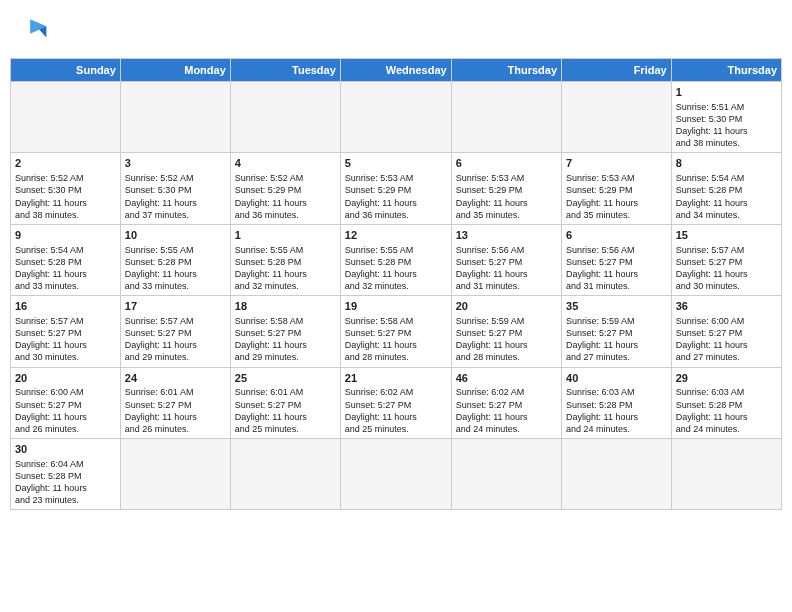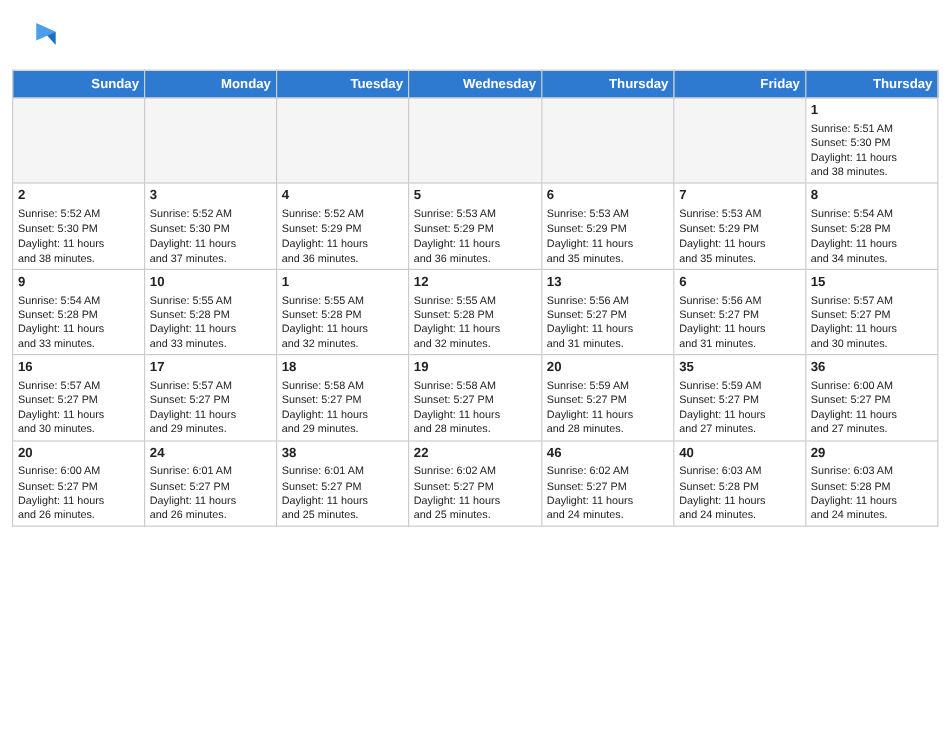--- a/index.html
+++ b/index.html
@@ -309,28 +309,28 @@
 and 26 minutes.</div>
           </td>
           <td>
             <span class="day-num">24</span>
             <div class="day-info" style="white-space: pre-line;">Sunrise: 6:01 AM
 Sunset: 5:27 PM
 Daylight: 11 hours
 and 26 minutes.</div>
           </td>
           <td>
-            <span class="day-num">38</span>
+            <span class="day-num">25</span>
             <div class="day-info" style="white-space: pre-line;">Sunrise: 6:01 AM
 Sunset: 5:27 PM
 Daylight: 11 hours
 and 25 minutes.</div>
           </td>
           <td>
-            <span class="day-num">22</span>
+            <span class="day-num">21</span>
             <div class="day-info" style="white-space: pre-line;">Sunrise: 6:02 AM
 Sunset: 5:27 PM
 Daylight: 11 hours
 and 25 minutes.</div>
           </td>
           <td>
             <span class="day-num">46</span>
             <div class="day-info" style="white-space: pre-line;">Sunrise: 6:02 AM
 Sunset: 5:27 PM
 Daylight: 11 hours
@@ -343,16 +343,31 @@
 Daylight: 11 hours
 and 24 minutes.</div>
           </td>
           <td>
             <span class="day-num">29</span>
             <div class="day-info" style="white-space: pre-line;">Sunrise: 6:03 AM
 Sunset: 5:28 PM
 Daylight: 11 hours
 and 24 minutes.</div>
           </td>
+        </tr>
+        <tr class="last-row">
+          <td>
+            <span class="day-num">30</span>
+            <div class="day-info" style="white-space: pre-line;">Sunrise: 6:04 AM
+Sunset: 5:28 PM
+Daylight: 11 hours
+and 23 minutes.</div>
+          </td>
+          <td class="empty"></td>
+          <td class="empty"></td>
+          <td class="empty"></td>
+          <td class="empty"></td>
+          <td class="empty"></td>
+          <td class="empty"></td>
         </tr>
       </tbody>
   </table>
 </div>
 
 </body></html>

